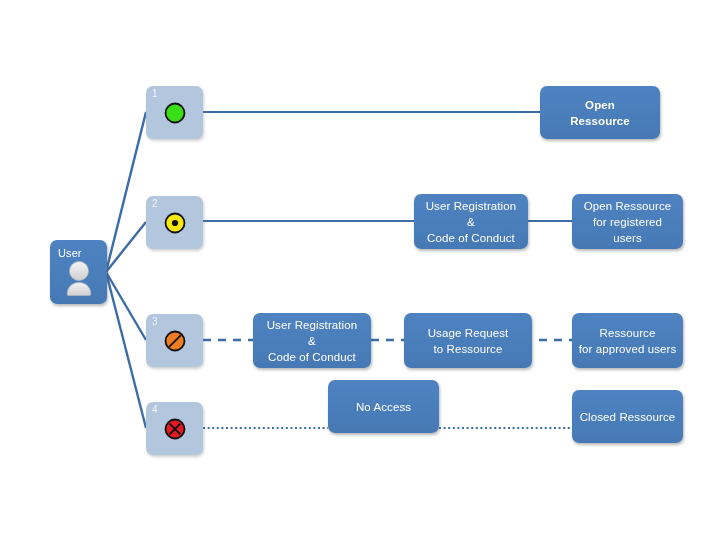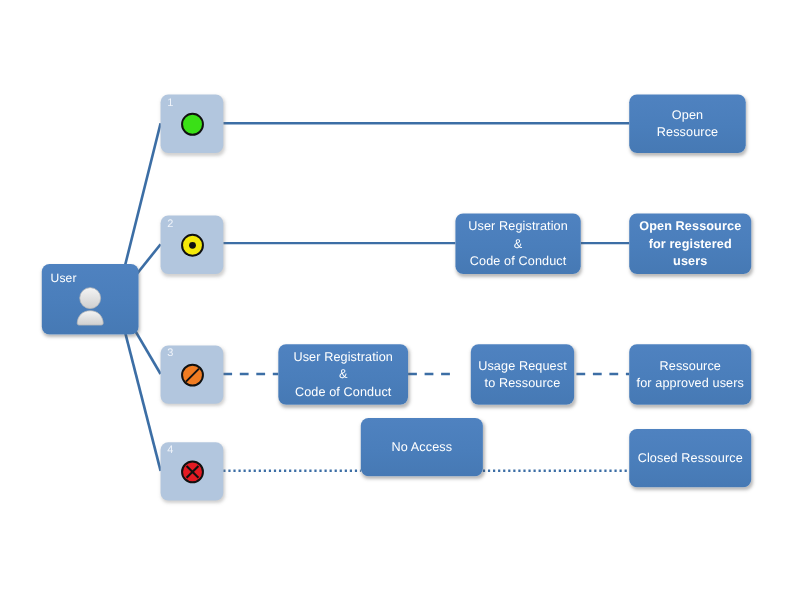--- a/index.html
+++ b/index.html
@@ -48,23 +48,23 @@
     box-shadow: 1px 2px 3px rgba(80,80,80,0.40);
   }
 
   .status-box {
     background: #b2c6de;
     box-shadow: 1px 2px 3px rgba(120,120,120,0.35);
   }
 
   
   #user-box {
-    left: 38px;
+    left: 50px;
     top: 240px;
-    width: 88px;
+    width: 57px;
     height: 64px;
     display: block;
   }
   #user-label {
     position: absolute;
     left: 8px;
     top: 5px;
     font-size: 11px;
     color: #ffffff;
   }
@@ -94,27 +94,27 @@
     width: 24px;
     height: 24px;
   }
 
   
   #status-1 { left: 146px; top: 86px;  width: 57px; height: 53px; }
   #status-2 { left: 146px; top: 196px; width: 57px; height: 53px; }
   #status-3 { left: 146px; top: 314px; width: 57px; height: 53px; }
   #status-4 { left: 146px; top: 402px; width: 57px; height: 53px; }
 
-  #open-ressource      { left: 572px; top: 86px;  width: 106px; height: 53px; }
+  #open-ressource      { left: 540px; top: 86px;  width: 120px; height: 53px; font-weight: bold; }
 
   #reg-conduct-2       { left: 414px; top: 194px; width: 114px; height: 55px; }
-  #open-registered     { left: 572px; top: 194px; width: 111px; height: 55px; font-weight: bold; }
+  #open-registered     { left: 572px; top: 194px; width: 111px; height: 55px; }
 
   #reg-conduct-3       { left: 253px; top: 313px; width: 118px; height: 55px; }
-  #usage-request       { left: 428px; top: 313px; width: 94px; height: 55px; }
+  #usage-request       { left: 404px; top: 313px; width: 128px; height: 55px; }
   #ressource-approved  { left: 572px; top: 313px; width: 111px; height: 55px; }
 
   #no-access           { left: 328px; top: 380px; width: 111px; height: 53px; }
   #closed-ressource    { left: 572px; top: 390px; width: 111px; height: 53px; }
 
   .node .label { padding: 0 5px; }
 </style>
 </head>
 <body>
 

